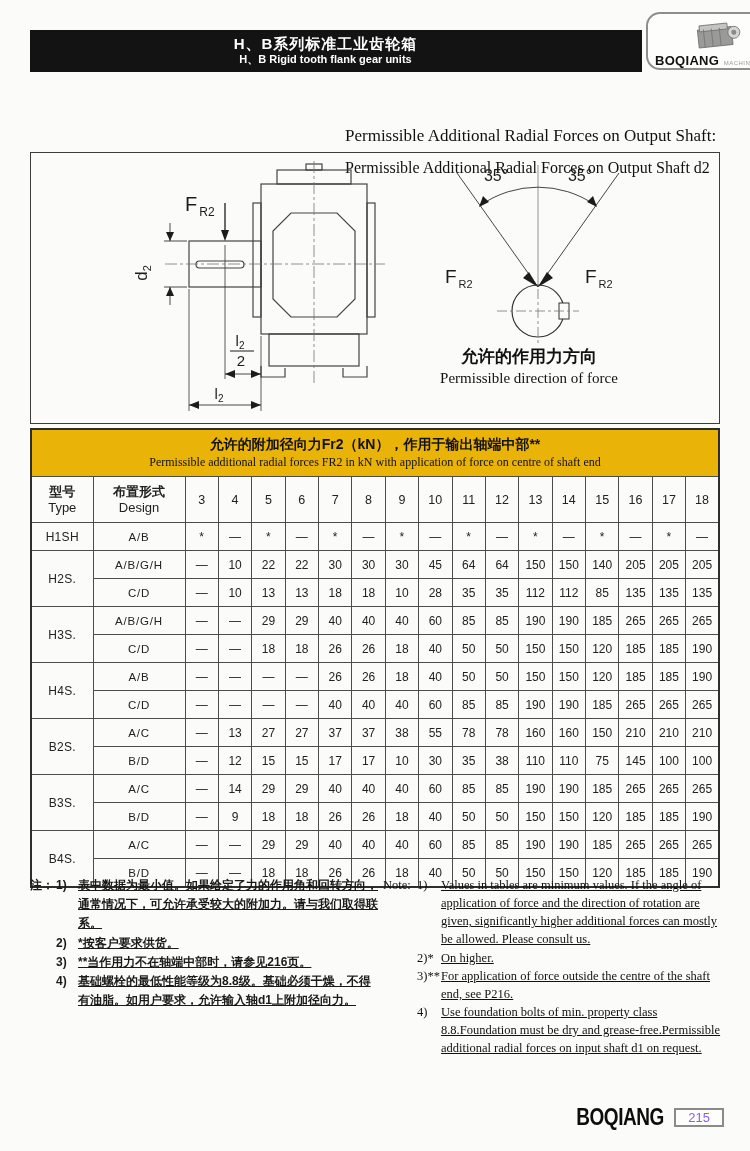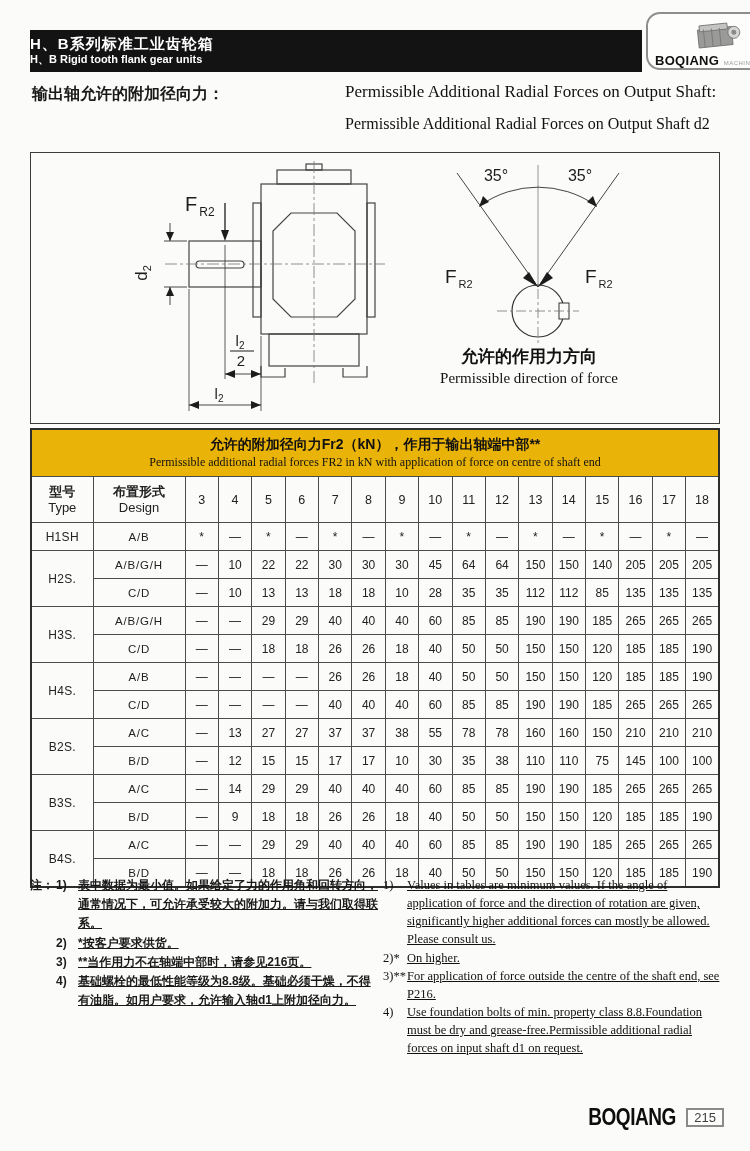--- a/index.html
+++ b/index.html
@@ -1,34 +1,34 @@
 <!DOCTYPE html>
 <html><head>
 <meta charset="utf-8">
 <style>
   html,body{margin:0;padding:0;background:#e9e9e7;}
   .page{position:relative;width:750px;height:1151px;background:#fbfbf9;margin:0 auto;
         font-family:"Liberation Sans",sans-serif;color:#222;overflow:hidden;}
 
   
   .header-bar{position:absolute;left:30px;top:30px;width:612px;height:42px;background:#131313;
-              display:flex;flex-direction:column;justify-content:center;align-items:flex-start;
+              display:flex;flex-direction:column;justify-content:center;align-items:center;
               padding-right:21px;box-sizing:border-box;}
   .header-title-cn{color:#fff;font-weight:bold;font-size:15px;letter-spacing:1px;line-height:1.2;}
   .header-title-en{color:#fff;font-weight:bold;font-size:11px;line-height:1.25;}
   .logo-box{position:absolute;left:646px;top:12px;width:112px;height:58px;border:2px solid #8e8e8c;
             border-radius:14px 6px 6px 14px;background:#fdfdfc;box-sizing:border-box;}
   .logo-photo{position:absolute;left:44px;top:5px;width:52px;height:32px;}
   .logo-text{position:absolute;left:7px;top:37px;white-space:nowrap;}
   .logo-brand{font-size:13px;font-weight:bold;color:#111;letter-spacing:0.3px;}
   .logo-sub{font-size:6px;color:#999;letter-spacing:0.5px;}
 
   
   .subhead-cn{position:absolute;left:32px;font-weight:bold;color:#1a1a1a;}
-  .subhead-en{position:absolute;left:345px;font-family:"Liberation Serif",serif;color:#111;}
+  .subhead-en{position:absolute;left:345px;font-family:"Liberation Serif",serif;color:#111;margin-top:44px;}
   .row1-cn{top:84px;font-size:16px;}
   .row1-en{top:82px;font-size:17px;}
   .row2-cn{top:117px;font-size:15px;}
   .row2-en{top:115px;font-size:16px;}
 
   
   .diagram-box{position:absolute;left:30px;top:152px;width:690px;height:272px;
                border:1.5px solid #3c3c3c;box-sizing:border-box;}
   .diagram-left{position:absolute;left:38px;top:8px;}
   .diagram-right{position:absolute;left:362px;top:6px;}
@@ -65,21 +65,21 @@
   .notes-items{flex:1;}
   .note-item{display:flex;}
   .note-no{flex:0 0 22px;}
   .notes-en .note-no{flex:0 0 24px;}
   .note-text{flex:1;text-decoration:underline;}
 
   
   .footer{position:absolute;right:26px;top:1106px;display:flex;align-items:center;}
   .footer-brand{font-size:20px;font-weight:bold;letter-spacing:-0.5px;transform:scale(0.95,1.15);
                 color:#0d0d0d;}
-  .footer-page{margin-left:8px;border:2px solid #8a8a88;padding:0 6px;font-size:13px;color:#404040;
+  .footer-page{margin-left:8px;border:2px solid #8a8a88;padding:0 12px;font-size:13px;color:#8b5cf6;
                background:#fdfdfc;}
 </style>
 </head>
 <body>
 
 <div class="page">
 
   <div class="header-bar">
     <div class="header-title-cn">H、B系列标准工业齿轮箱</div>
     <div class="header-title-en">H、B Rigid tooth flank gear units</div>
@@ -96,21 +96,20 @@
         <circle cx="42" cy="15" r="6" fill="#d6d6d4" stroke="#6a6a68" stroke-width="0.8"></circle>
         <circle cx="42" cy="15" r="2.5" fill="#8a8a88"></circle>
       </g>
     </svg>
     <div class="logo-text">
       <span class="logo-brand">BOQIANG</span>
       <span class="logo-sub">MACHINERY</span>
     </div>
   </div>
 
-  <div class="subhead-cn row1-cn">输出轴允许的附加径向力：</div>
   <div class="subhead-en row1-en">Permissible Additional Radial Forces on Output Shaft:</div>
   <div class="subhead-en row2-en">Permissible Additional Radial Forces on Output Shaft d2</div>
 
   <div class="diagram-box">
 
     <svg class="diagram-left" width="330" height="258" viewBox="0 0 330 258">
       <g stroke="#444" fill="none" stroke-width="1.2">
         <rect x="237" y="3" width="16" height="6"></rect>
         <rect x="208" y="9" width="74" height="14"></rect>
         <rect x="192" y="23" width="106" height="150"></rect>
@@ -499,20 +498,21 @@
             <span class="note-no">3)</span>
             <span class="note-text">**当作用力不在轴端中部时，请参见216页。</span>
           </div>
           <div class="note-item">
             <span class="note-no">4)</span>
             <span class="note-text">基础螺栓的最低性能等级为8.8级。基础必须干燥，不得有油脂。如用户要求，允许输入轴d1上附加径向力。</span>
           </div>
         </div>
     </div>
     <div class="notes-en notes-block">
+      <div class="notes-label">Note:</div>
       <div class="notes-items">
           <div class="note-item">
             <span class="note-no">1)</span>
             <span class="note-text">Values in tables are minimum values. If the angle of application of force and the direction of rotation are given, significantly higher additional forces can mostly be allowed. Please consult us.</span>
           </div>
           <div class="note-item">
             <span class="note-no">2)*</span>
             <span class="note-text">On higher.</span>
           </div>
           <div class="note-item">

